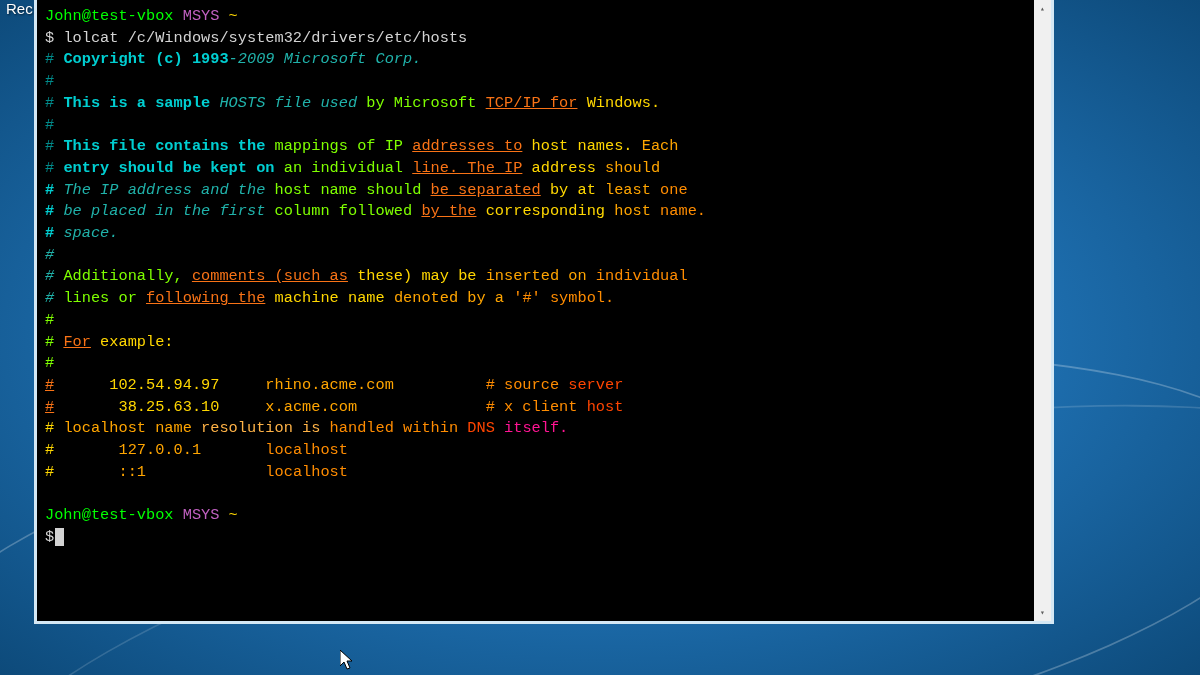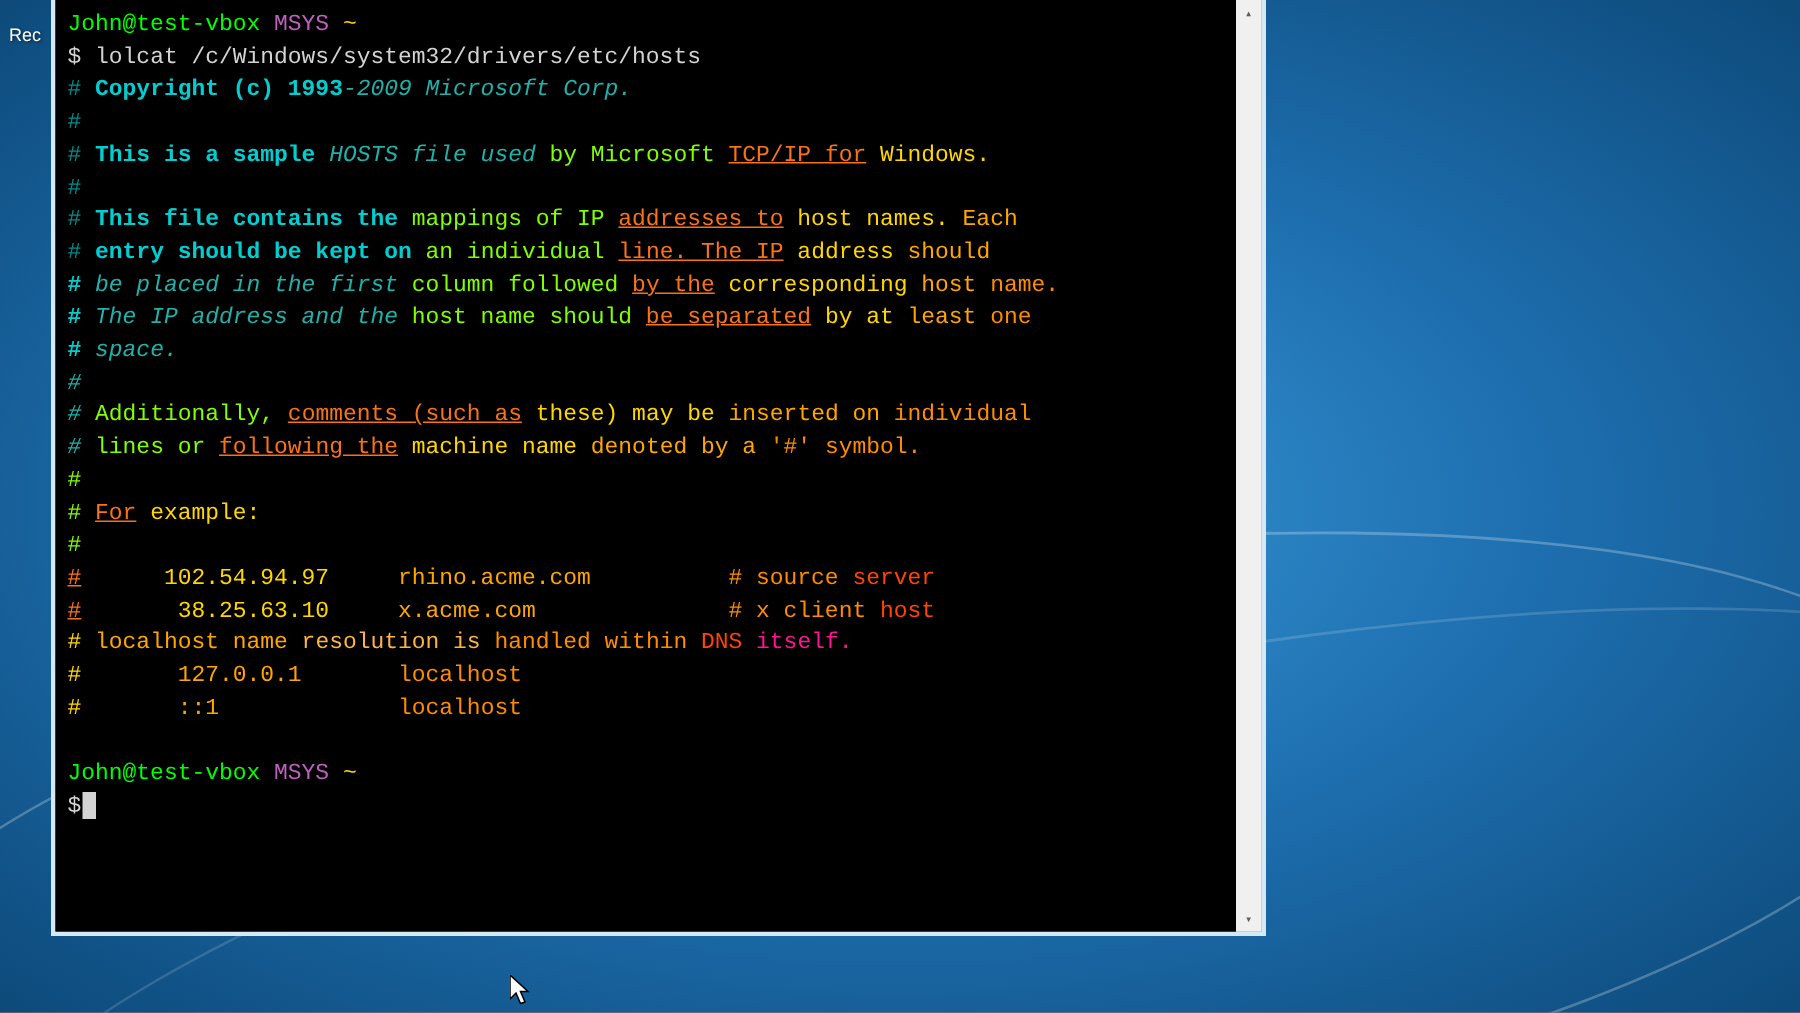--- a/index.html
+++ b/index.html
@@ -7,23 +7,23 @@
       width: 1200px;
       height: 675px;
       background: radial-gradient(ellipse at center, #3a9bd8 0%, #1e6fb0 50%, #0d4a7a 100%);
       font-family: 'Consolas', 'Courier New', monospace;
       overflow: hidden;
       position: relative;
     }
     .desktop-icon {
       position: absolute;
       left: 6px;
-      top: 16px;
+      top: 0;
       color: white;
-      font-size: 12px;
+      font-size: 15px;
       font-family: 'Segoe UI', sans-serif;
       text-shadow: 1px 1px 2px rgba(0,0,0,0.6);
     }
     .swoosh {
       position: absolute;
       bottom: -100px;
       left: -100px;
       width: 1400px;
       height: 400px;
       border: 2px solid rgba(255,255,255,0.25);
@@ -37,21 +37,21 @@
       width: 1500px;
       height: 400px;
       border: 2px solid rgba(255,255,255,0.15);
       border-radius: 50%;
       transform: rotate(-12deg);
     }
     .terminal-window {
       position: absolute;
       left: 34px;
       top: 0;
-      width: 810px;
+      width: 1020px;
       height: 624px;
       background: #000;
       border: 3px solid #d4e8f5;
       border-top: none;
       display: flex;
     }
     .terminal-content {
       flex: 1;
       background: #000;
       padding: 6px 8px;
@@ -125,22 +125,22 @@
 <div class="terminal-window">
   <div class="terminal-content">
     <div class="line"><span class="c-green">John@test-vbox</span> <span class="c-purple">MSYS</span> <span class="c-yellow">~</span></div>
     <div class="line"><span class="c-white">$</span> <span class="c-white">lolcat /c/Windows/system32/drivers/etc/hosts</span></div>
     <div class="line"><span class="c-darkcyan">#</span> <span class="c-cyan">Copyright (c) 1993</span><span class="c-teal">-2009 Microsoft Corp.</span></div>
     <div class="line c-darkcyan">#</div>
     <div class="line"><span class="c-darkcyan">#</span> <span class="c-cyan">This is a sample</span> <span class="c-teal">HOSTS file used</span> <span class="c-limegreen">by Microsoft</span> <span class="c-yellowgreen">TCP/IP for</span> <span class="c-yellow">Windows.</span></div>
     <div class="line c-darkcyan">#</div>
     <div class="line"><span class="c-darkcyan">#</span> <span class="c-cyan">This file contains the</span> <span class="c-limegreen">mappings of IP</span> <span class="c-yellowgreen">addresses to</span> <span class="c-yellow">host names.</span> <span class="c-gold">Each</span></div>
     <div class="line"><span class="c-darkcyan">#</span> <span class="c-cyan">entry should be kept on</span> <span class="c-limegreen">an individual</span> <span class="c-yellowgreen">line. The IP</span> <span class="c-yellow">address</span> <span class="c-gold">should</span></div>
+    <div class="line"><span class="c-cyan">#</span> <span class="c-teal">The IP address and the</span> <span class="c-limegreen">host name should</span> <span class="c-yellowgreen">be separated</span> <span class="c-yellow">by at</span> <span class="c-gold">least</span> <span class="c-orange">one</span></div>
     <div class="line"><span class="c-cyan">#</span> <span class="c-teal">be placed in the first</span> <span class="c-limegreen">column followed</span> <span class="c-yellowgreen">by the</span> <span class="c-yellow">corresponding</span> <span class="c-gold">host</span> <span class="c-orange">name.</span></div>
-    <div class="line"><span class="c-cyan">#</span> <span class="c-teal">The IP address and the</span> <span class="c-limegreen">host name should</span> <span class="c-yellowgreen">be separated</span> <span class="c-yellow">by at</span> <span class="c-gold">least</span> <span class="c-orange">one</span></div>
     <div class="line"><span class="c-cyan">#</span> <span class="c-teal">space.</span></div>
     <div class="line c-teal">#</div>
     <div class="line"><span class="c-teal">#</span> <span class="c-limegreen">Additionally,</span> <span class="c-yellowgreen">comments (such as</span> <span class="c-yellow">these) may be</span> <span class="c-gold">inserted on</span> <span class="c-orange">individual</span></div>
     <div class="line"><span class="c-teal">#</span> <span class="c-limegreen">lines or</span> <span class="c-yellowgreen">following the</span> <span class="c-yellow">machine name</span> <span class="c-gold">denoted by a</span> <span class="c-orange">'#' symbol.</span></div>
     <div class="line c-limegreen">#</div>
     <div class="line"><span class="c-limegreen">#</span> <span class="c-yellowgreen">For</span> <span class="c-yellow">example:</span></div>
     <div class="line c-limegreen">#</div>
     <div class="line"><span class="c-yellowgreen">#</span>      <span class="c-yellow">102.54.94.97</span>     <span class="c-gold">rhino.acme.com</span>          <span class="c-orange"># source</span> <span class="c-red">server</span></div>
     <div class="line"><span class="c-yellowgreen">#</span>       <span class="c-yellow">38.25.63.10</span>     <span class="c-gold">x.acme.com</span>              <span class="c-orange"># x client</span> <span class="c-red">host</span></div>
     <div class="line"></div>

